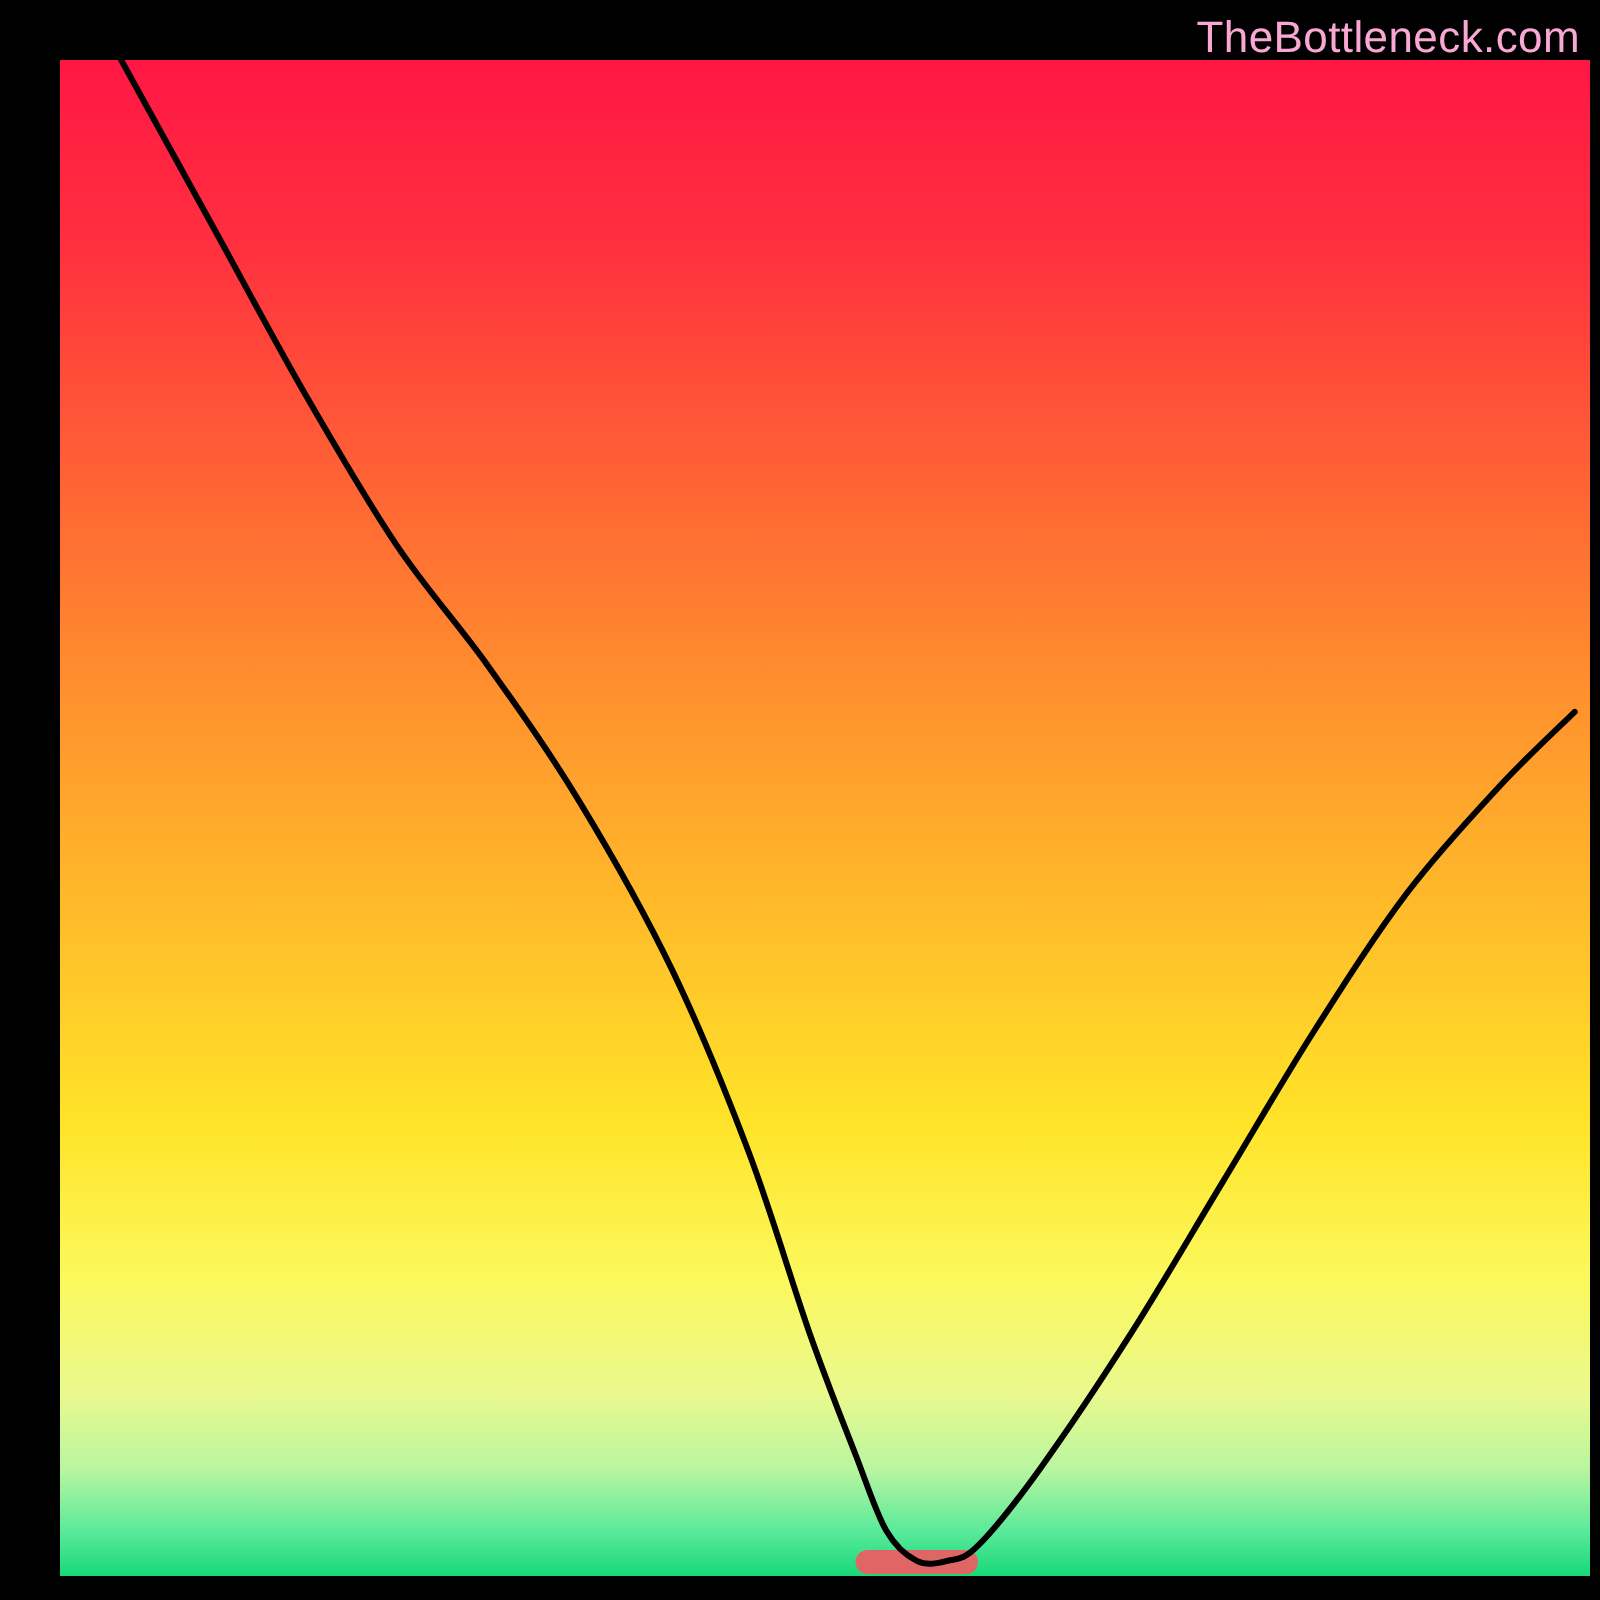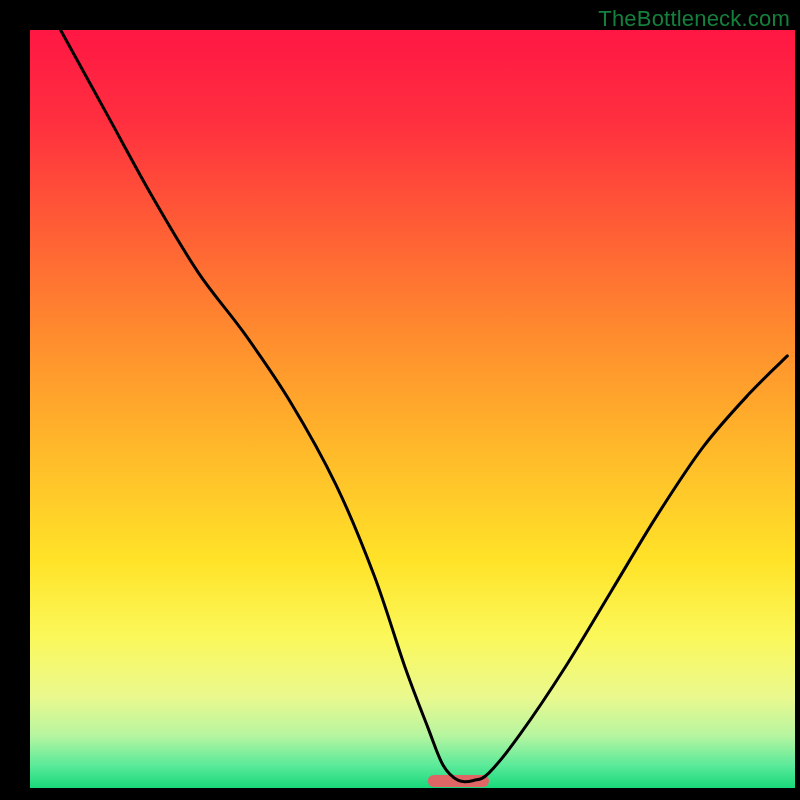--- a/index.html
+++ b/index.html
@@ -13,21 +13,21 @@
   }
   .chart-container {
     position: relative;
     width: 800px;
     height: 800px;
   }
   .watermark {
     position: absolute;
     top: 6px;
     right: 10px;
-    color: #15803d;
+    color: #f9a8d4;
     font-size: 22px;
     font-weight: 500;
     z-index: 10;
     letter-spacing: 0.2px;
   }
   svg {
     display: block;
   }
 </style>
 </head>

